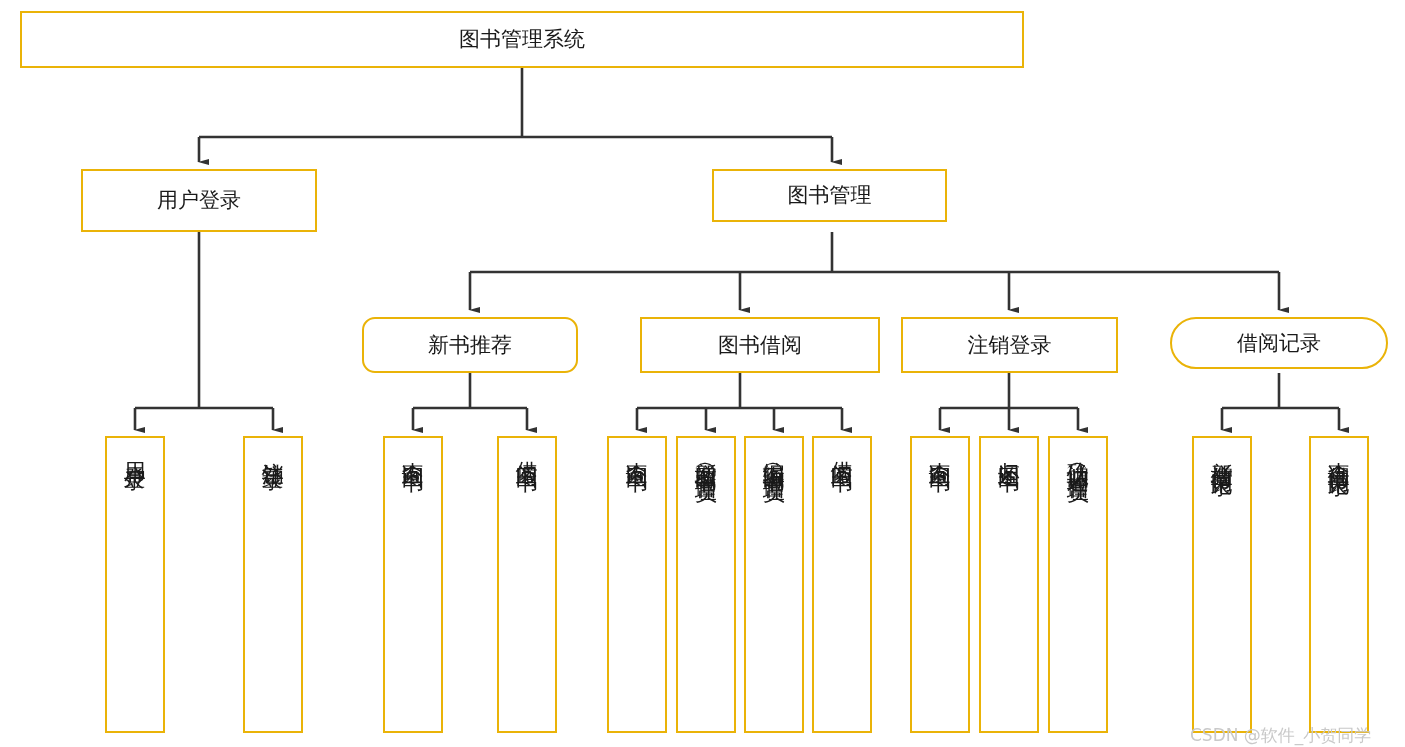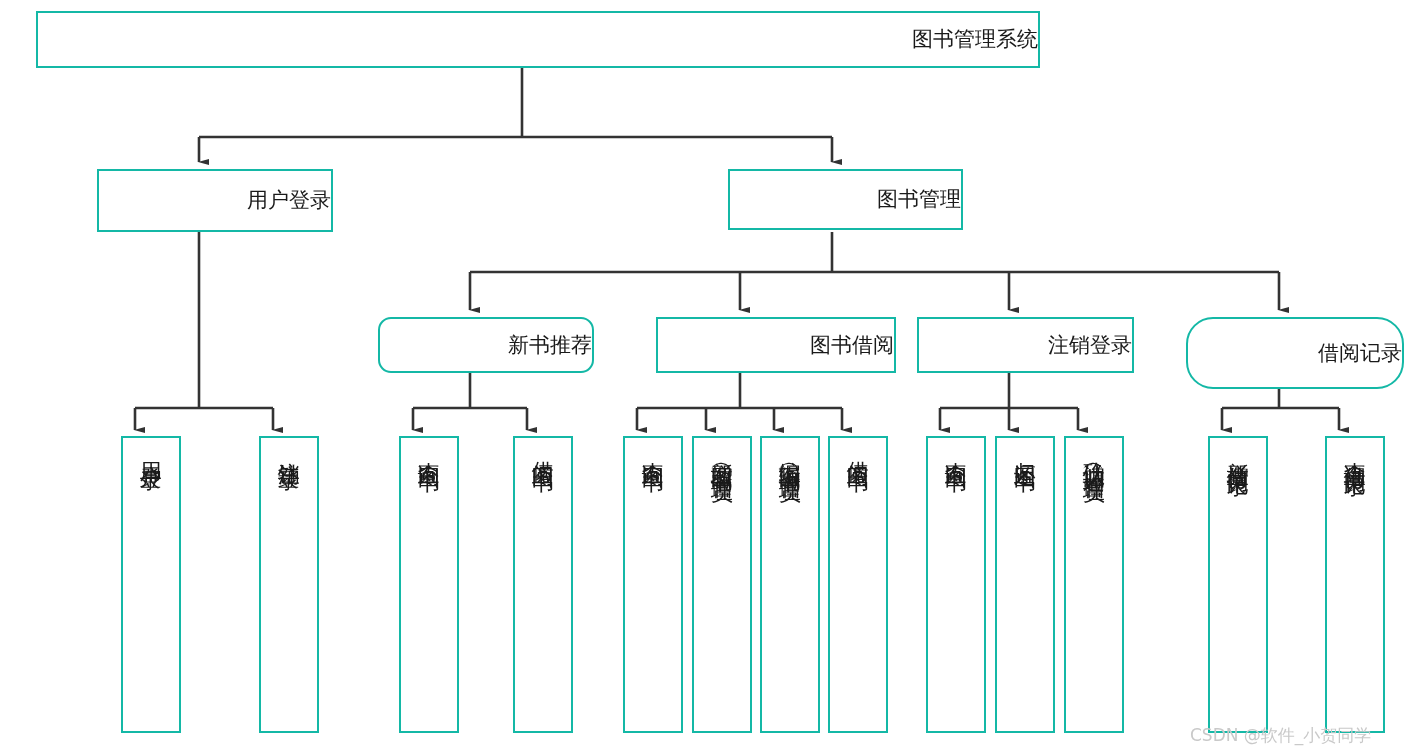--- a/index.html
+++ b/index.html
@@ -1,22 +1,22 @@
 <!DOCTYPE html>
 <html><head>
 <meta charset="utf-8">
 <style>
   html,body{margin:0;padding:0;background:#ffffff;}
   body{width:1405px;height:747px;overflow:hidden;
        font-family:"DejaVu Sans","Liberation Sans",sans-serif;}
   #diagram{position:relative;width:1405px;height:747px;background:#fff;}
   svg#edges{position:absolute;left:0;top:0;width:1405px;height:747px;}
   .node{position:absolute;box-sizing:border-box;background:#ffffff;
-        border:2px solid #14b8a6;display:flex;align-items:center;
-        justify-content:flex-end;overflow:hidden;margin-left:16px;}
+        border:2px solid #eab308;display:flex;align-items:center;
+        justify-content:center;overflow:hidden;}
   .node .lbl{color:#1a1a1a;line-height:1.06;text-align:center;
              white-space:pre;}
   .h-node .lbl{font-size:21px;}
   .v-node{padding:6px 0;align-items:flex-start;}
   .v-node .lbl{writing-mode:vertical-rl;text-orientation:upright;
                font-size:22px;letter-spacing:3px;margin:0 auto;}
   .watermark{position:absolute;color:#c9c9c9;font-size:17px;
              white-space:nowrap;pointer-events:none;margin-top:8px;}
 </style>
 </head>
@@ -74,34 +74,34 @@
     </g>
   </svg>
 
   <div class="node h-node" style="left:20px;top:11px;width:1004px;height:57px;">
     <span class="lbl">图书管理系统</span>
   </div>
 
   <div class="node h-node" style="left:81px;top:169px;width:236px;height:63px;">
     <span class="lbl">用户登录</span>
   </div>
-  <div class="node h-node" style="left:712px;top:169px;width:235px;height:61px;">
+  <div class="node h-node" style="left:712px;top:169px;width:235px;height:53px;">
     <span class="lbl">图书管理</span>
   </div>
 
   <div class="node h-node" style="left:362px;top:317px;width:216px;height:56px;border-radius:13px;">
     <span class="lbl">新书推荐</span>
   </div>
   <div class="node h-node" style="left:640px;top:317px;width:240px;height:56px;">
     <span class="lbl">图书借阅</span>
   </div>
   <div class="node h-node" style="left:901px;top:317px;width:217px;height:56px;">
     <span class="lbl">注销登录</span>
   </div>
-  <div class="node h-node" style="left:1170px;top:317px;width:218px;height:72px;border-radius:27px;">
+  <div class="node h-node" style="left:1170px;top:317px;width:218px;height:52px;border-radius:27px;">
     <span class="lbl">借阅记录</span>
   </div>
 
   <div class="node v-node" style="left:105px;top:436px;width:60px;height:297px;">
     <span class="lbl">用户登录</span>
   </div>
   <div class="node v-node" style="left:243px;top:436px;width:60px;height:297px;">
     <span class="lbl">注销登录</span>
   </div>
 

